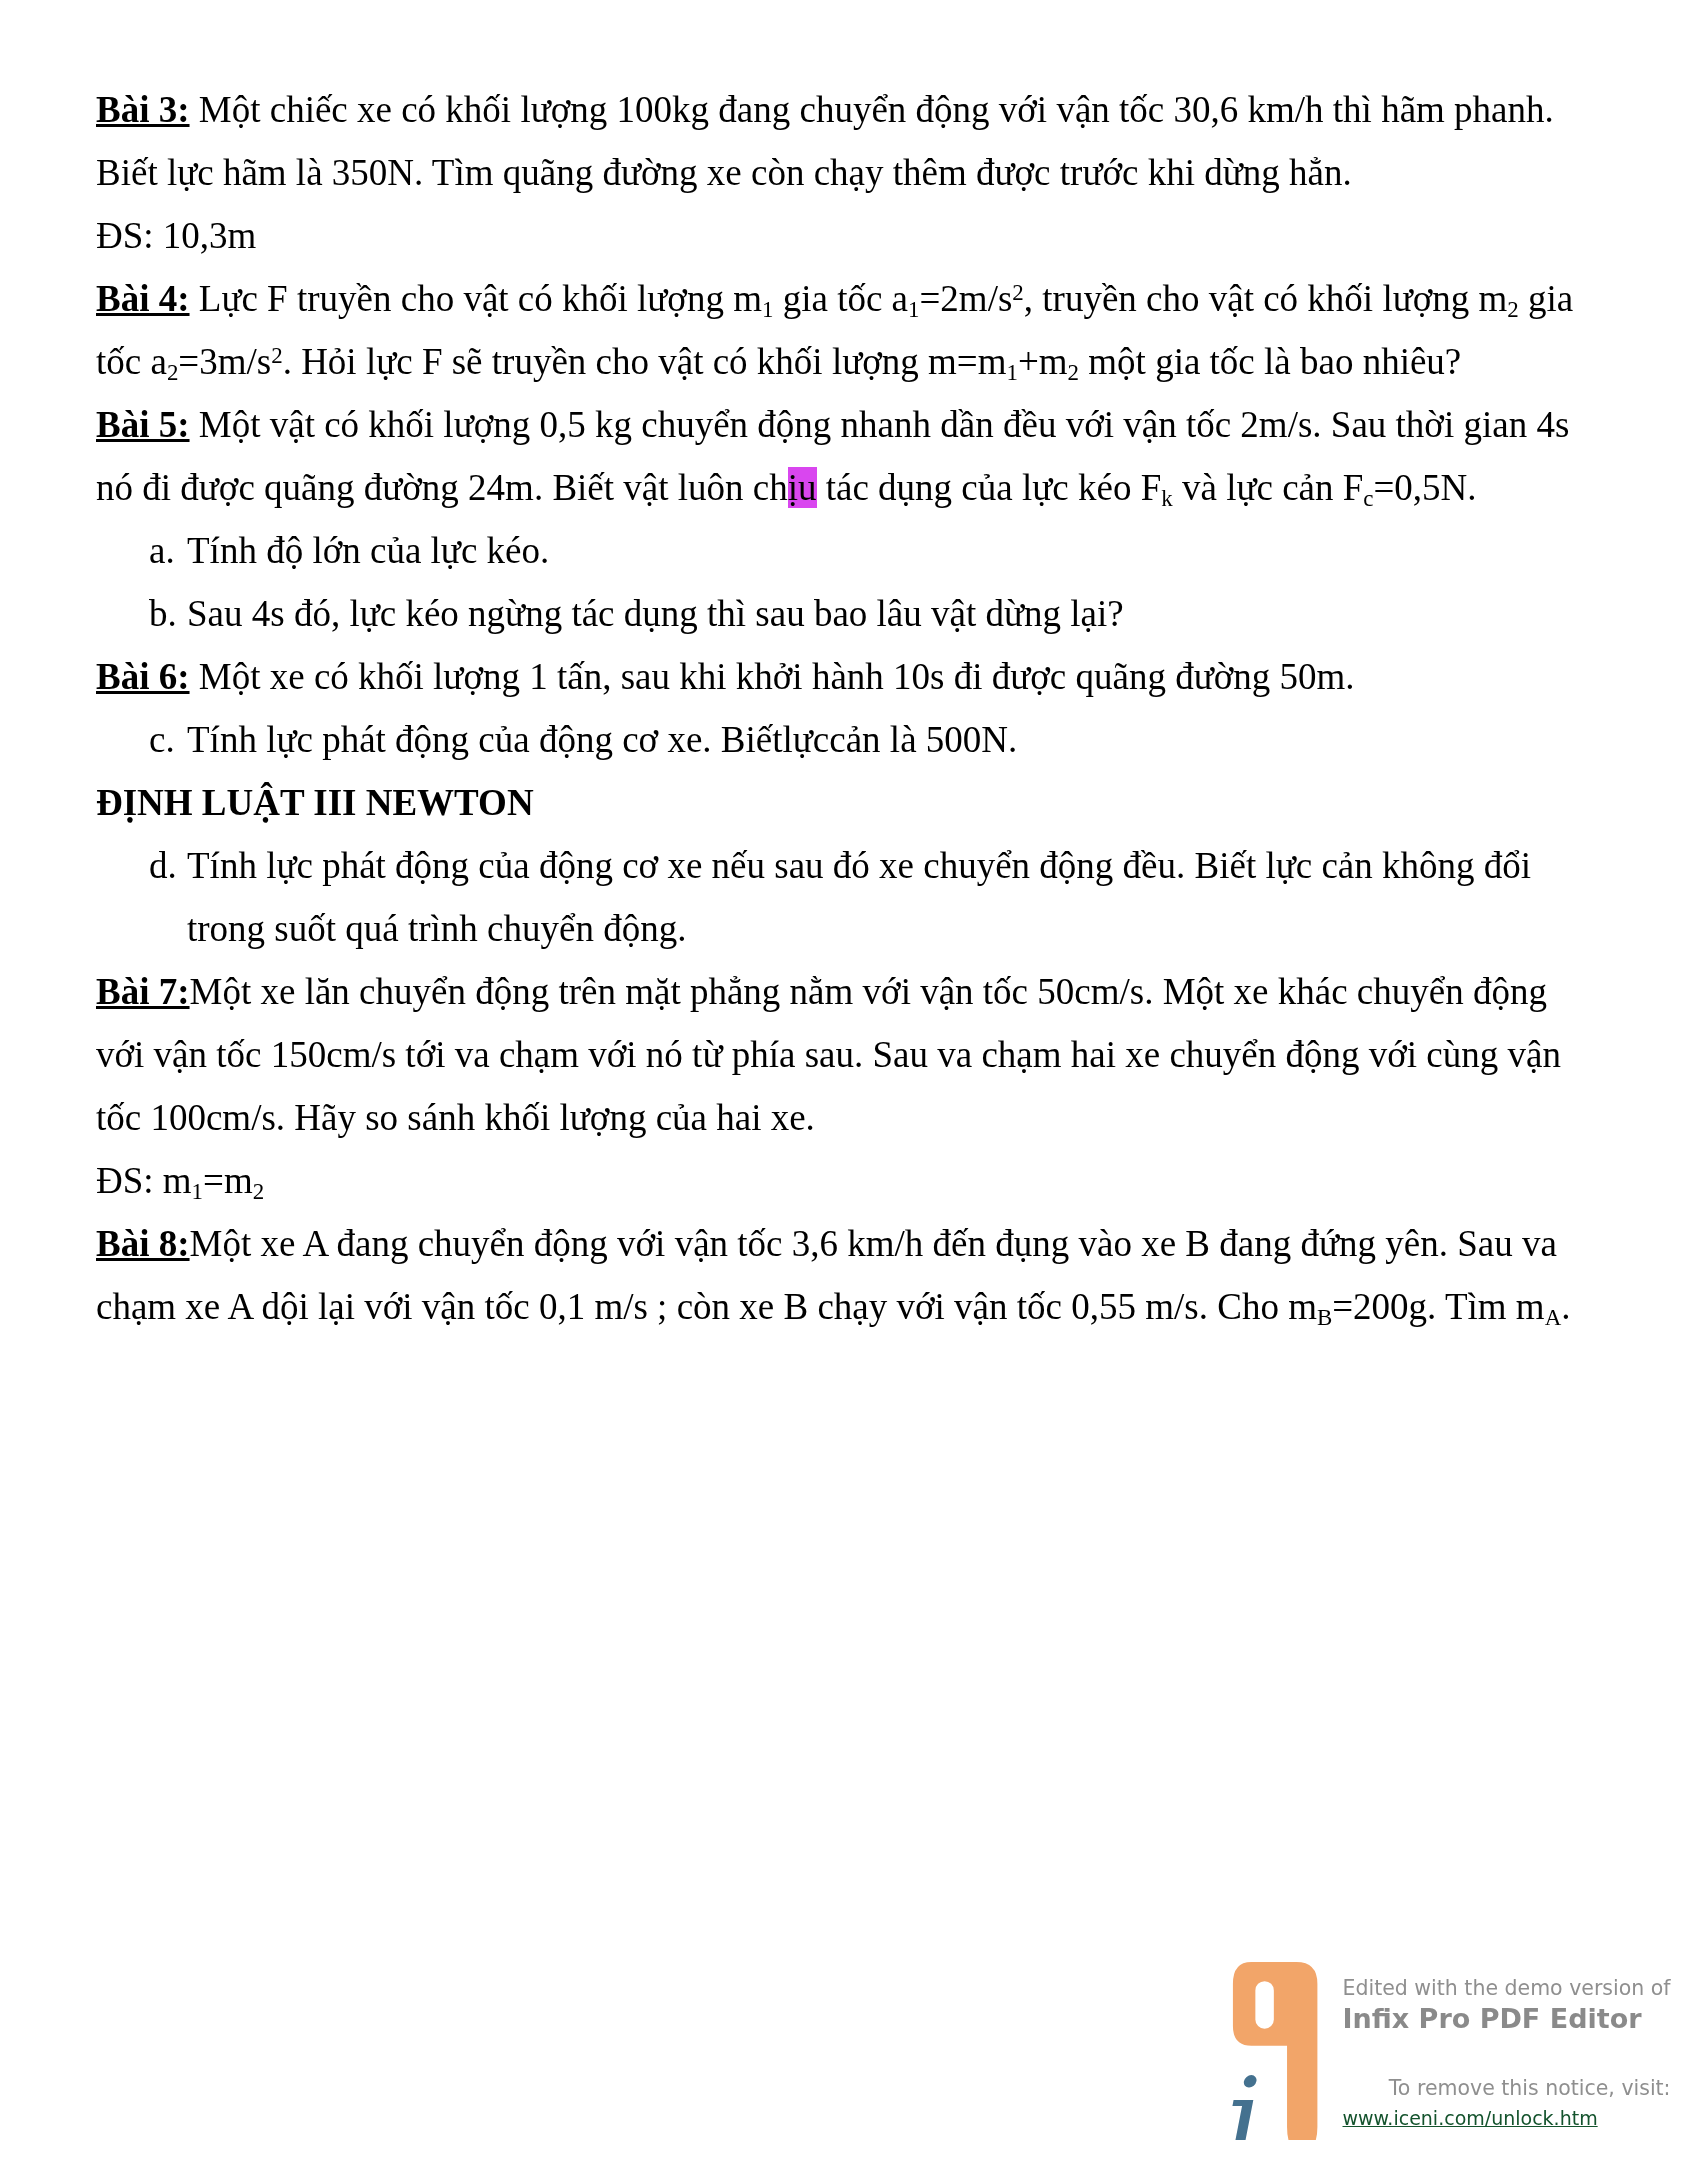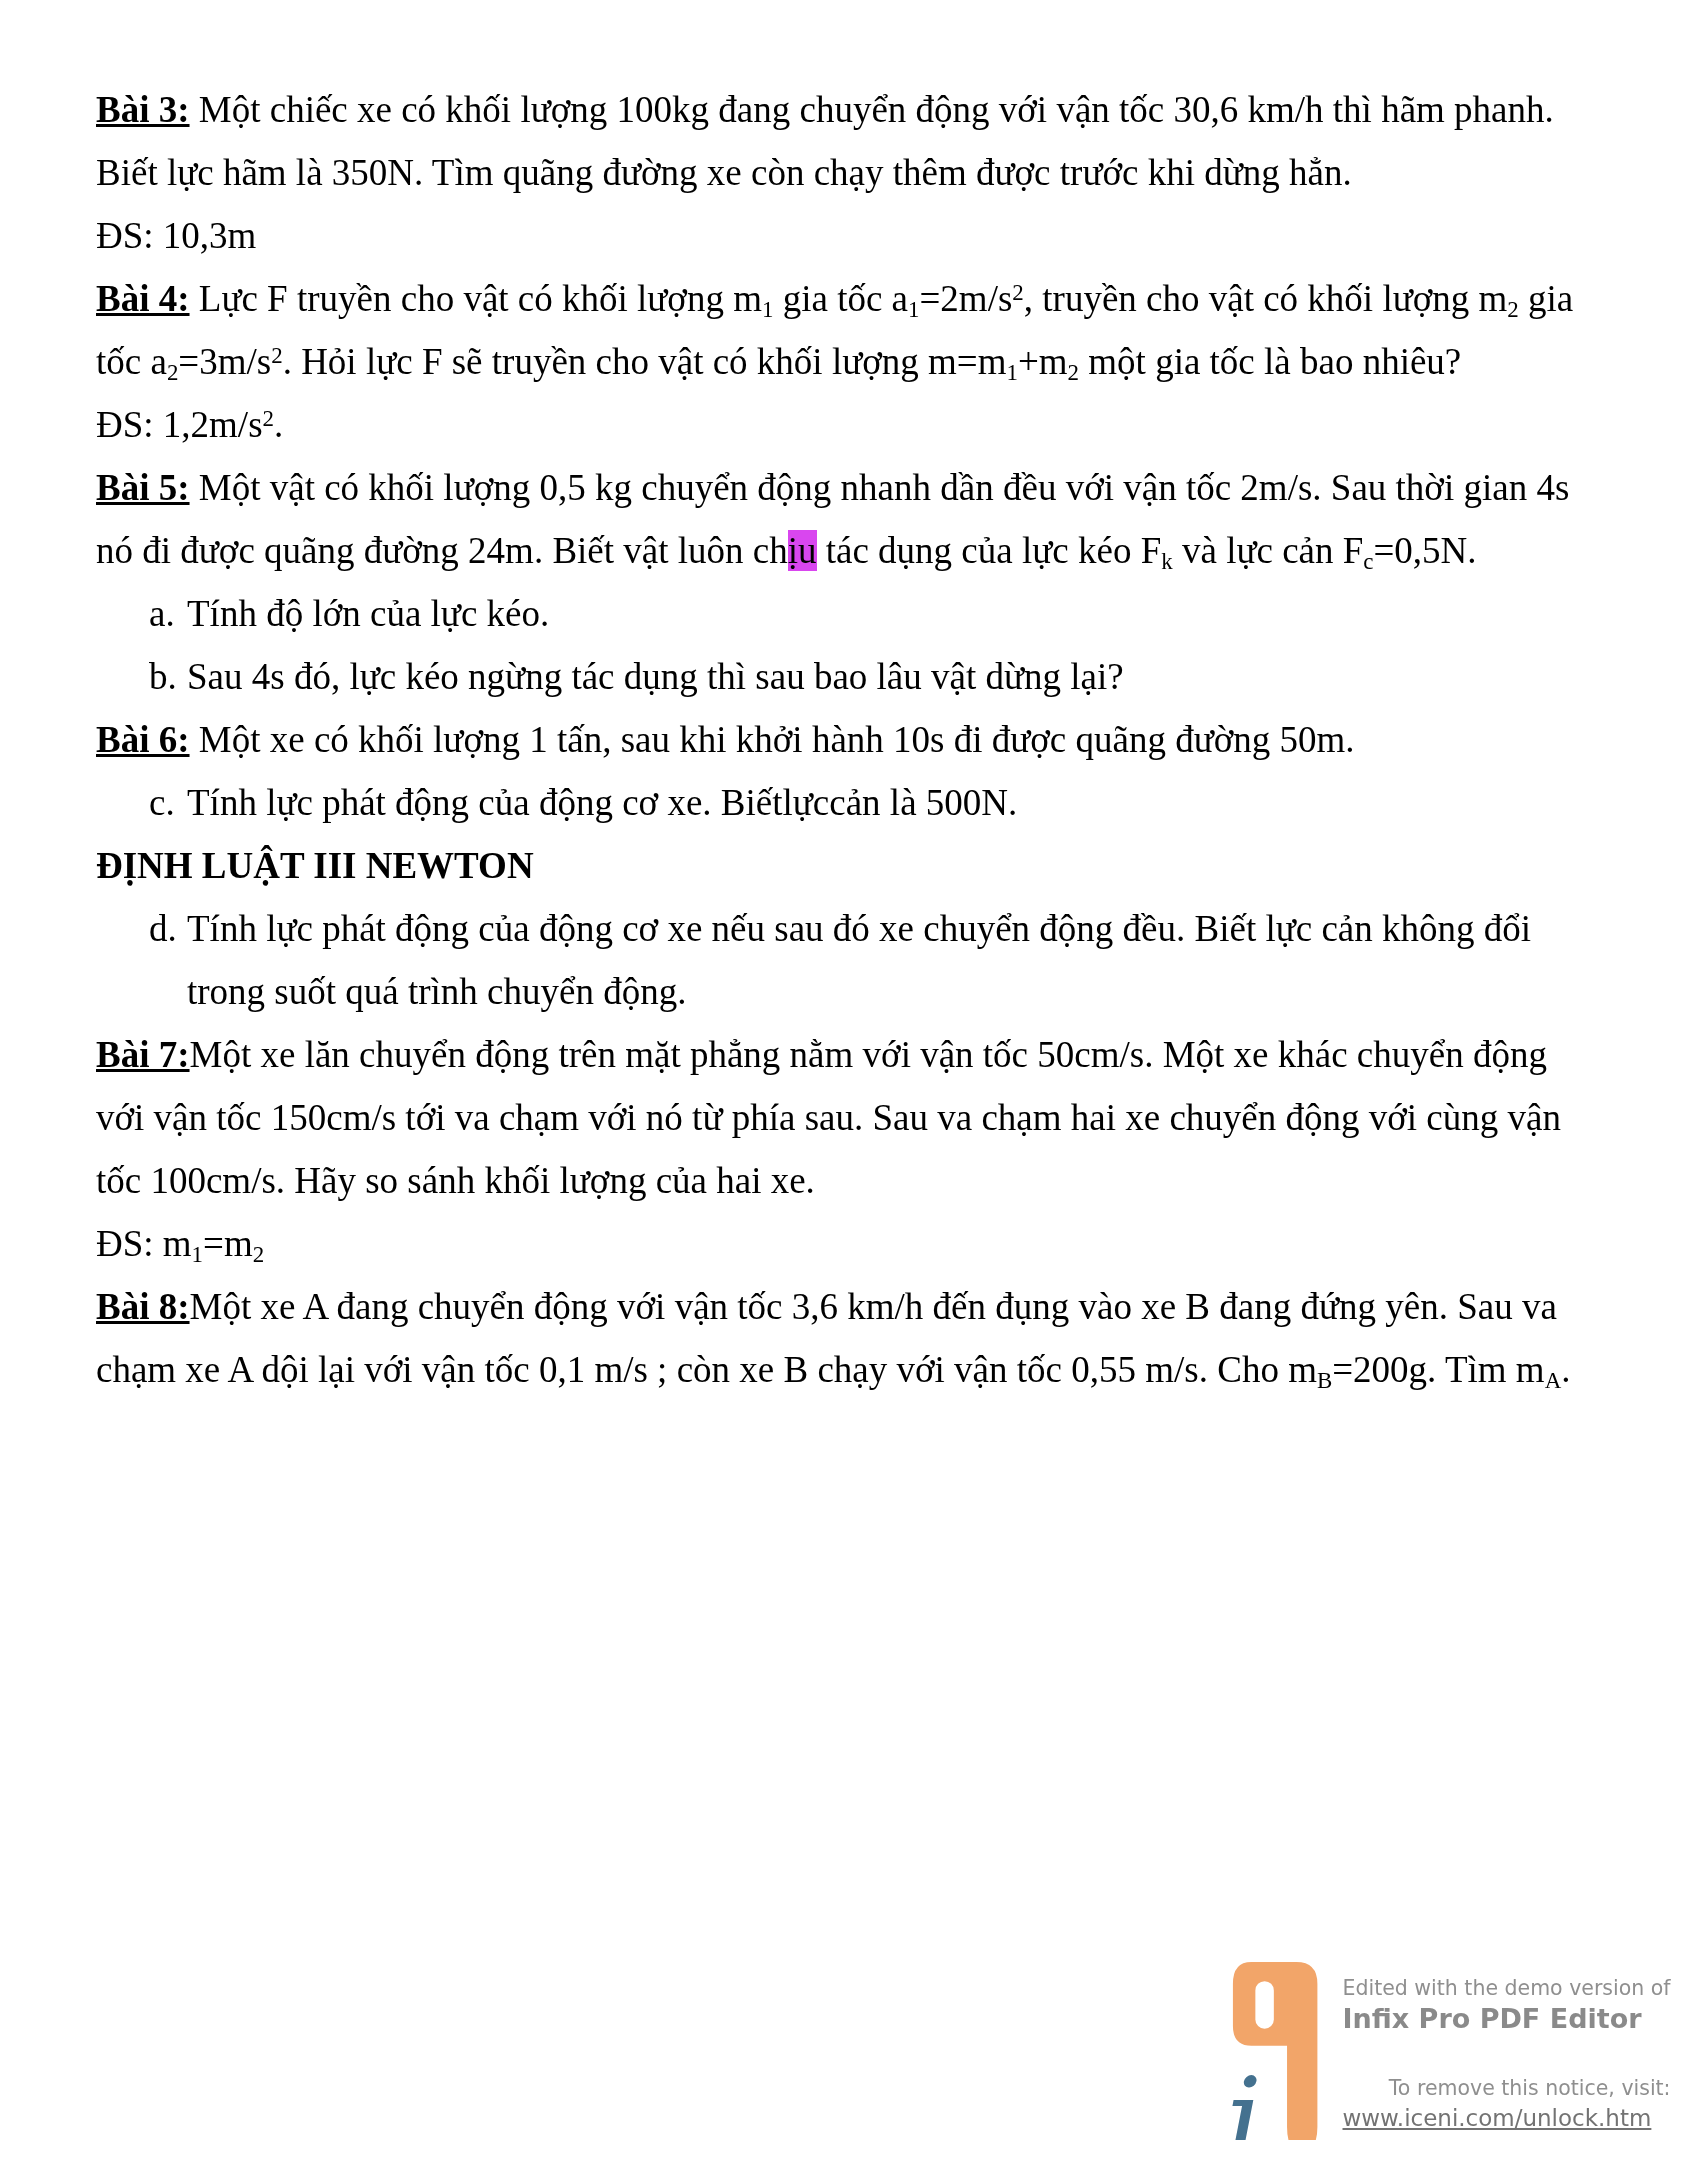--- a/index.html
+++ b/index.html
@@ -65,37 +65,36 @@
     text-align: right;
   }
   .wm-bold {
     font-size: 27px;
     font-weight: bold;
     color: #8a8a8a;
     line-height: 32px;
     margin-bottom: 38px;
   }
   .wm-link {
-    font-size: 23px;
-    color: #737373;
+    font-size: 19px;
+    color: #14532d;
     text-decoration: underline;
     line-height: 30px;
     cursor: pointer;
   }
 </style>
 </head>
 <body>
 
 <div class="page">
 
   <div class="doc">
       <div class="para body"><span class="b u">Bài 3:</span><span> Một chiếc xe có khối lượng 100kg đang chuyển động với vận tốc 30,6 km/h thì hãm phanh. Biết lực hãm là 350N. Tìm quãng đường xe còn chạy thêm được trước khi dừng hẳn.</span></div>
       <div class="para body"><span>ĐS: 10,3m</span></div>
       <div class="para body"><span class="b u">Bài 4:</span><span> Lực F truyền cho vật có khối lượng m</span><span class="sub">1</span><span> gia tốc a</span><span class="sub">1</span><span>=2m/s</span><span class="sup">2</span><span>, truyền cho vật có khối lượng m</span><span class="sub">2</span><span> gia tốc a</span><span class="sub">2</span><span>=3m/s</span><span class="sup">2</span><span>. Hỏi lực F sẽ truyền cho vật có khối lượng m=m</span><span class="sub">1</span><span>+m</span><span class="sub">2</span><span> một gia tốc là bao nhiêu?</span></div>
-      <div class="para body"><span>ĐS: 1,2m/s</span><span class="sup">2</span><span>.</span></div>
       <div class="para body"><span class="b u">Bài 5:</span><span> Một vật có khối lượng 0,5 kg chuyển động nhanh dần đều với vận tốc 2m/s. Sau thời gian 4s nó đi được quãng đường 24m. Biết vật luôn ch</span><span class="hl">ịu</span><span> tác dụng của lực kéo F</span><span class="sub">k</span><span> và lực cản F</span><span class="sub">c</span><span>=0,5N.</span></div>
       <div class="para list-item"><span class="marker">a.</span><span>Tính độ lớn của lực kéo.</span></div>
       <div class="para list-item"><span class="marker">b.</span><span>Sau 4s đó, lực kéo ngừng tác dụng thì sau bao lâu vật dừng lại?</span></div>
       <div class="para body"><span class="b u">Bài 6:</span><span> Một xe có khối lượng 1 tấn, sau khi khởi hành 10s đi được quãng đường 50m.</span></div>
       <div class="para list-item"><span class="marker">c.</span><span>Tính lực phát động của động cơ xe. Biếtlựccản là 500N.</span></div>
       <div class="para heading"><span class="b">ĐỊNH LUẬT III NEWTON</span></div>
       <div class="para list-item"><span class="marker">d.</span><span>Tính lực phát động của động cơ xe nếu sau đó xe chuyển động đều. Biết lực cản không đổi trong suốt quá trình chuyển động.</span></div>
       <div class="para body"><span class="b u">Bài 7:</span><span>Một xe lăn chuyển động trên mặt phẳng nằm với vận tốc 50cm/s. Một xe khác chuyển động với vận tốc 150cm/s tới va chạm với nó từ phía sau. Sau va chạm hai xe chuyển động với cùng vận tốc 100cm/s. Hãy so sánh khối lượng của hai xe.</span></div>
       <div class="para body"><span>ĐS: m</span><span class="sub">1</span><span>=m</span><span class="sub">2</span></div>
       <div class="para body"><span class="b u">Bài 8:</span><span>Một xe A đang chuyển động với vận tốc 3,6 km/h đến đụng vào xe B đang đứng yên. Sau va chạm xe A dội lại với vận tốc 0,1 m/s ; còn xe B chạy với vận tốc 0,55 m/s. Cho m</span><span class="sub">B</span><span>=200g. Tìm m</span><span class="sub">A</span><span>.</span></div>

